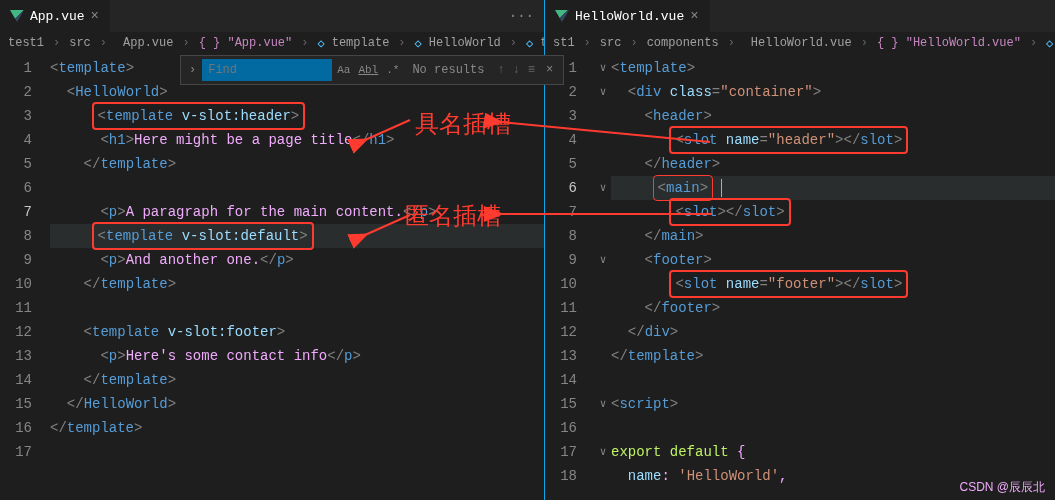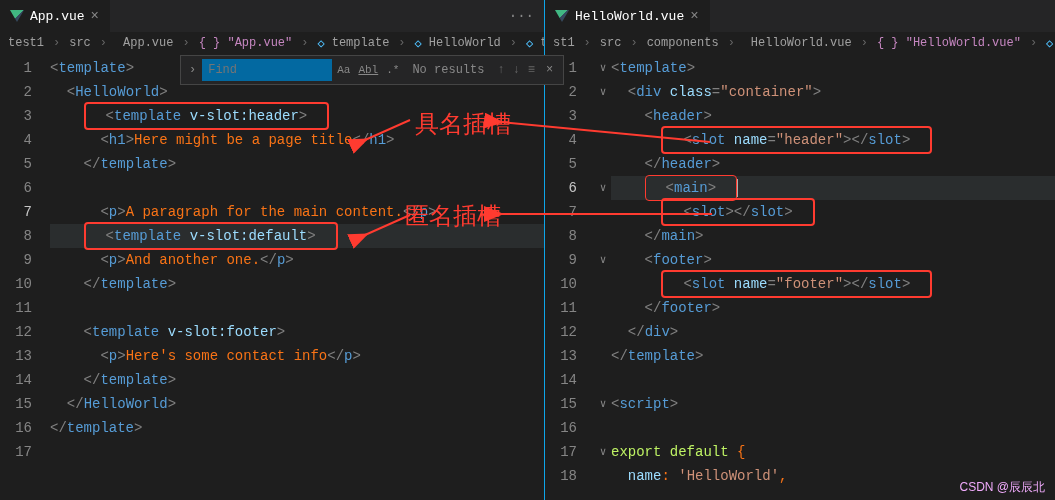--- a/index.html
+++ b/index.html
@@ -77,30 +77,30 @@
 
 
 .fold-col { width: 16px; color: #858585; line-height: 24px; padding-top: 2px; }
 .fold-col .fm { height: 24px; font-size: 11px; text-align: center; cursor: pointer; }
 
 
 .p  { color: #808080; }   
 .t  { color: #569cd6; }   
 .a  { color: #9cdcfe; }   
 .s  { color: #ce9178; }   
-.tx { color: #f97316; }   
+.tx { color: #f0abfc; }   
 .kw { color: #bef264; }
 
 
 .redbox {
   display: inline-block;
   border: 2px solid #ff3b30;
   border-radius: 4px;
-  padding: 0 20px;
-  margin: -2px 0;
+  padding: 0 4px;
+  margin: -2px 8px;
 }
 
 
 .anno-label {
   position: absolute;
   color: #ff3b30;
   font-family: "Microsoft YaHei", sans-serif;
   font-size: 24px;
   font-weight: 500;
   z-index: 40;

